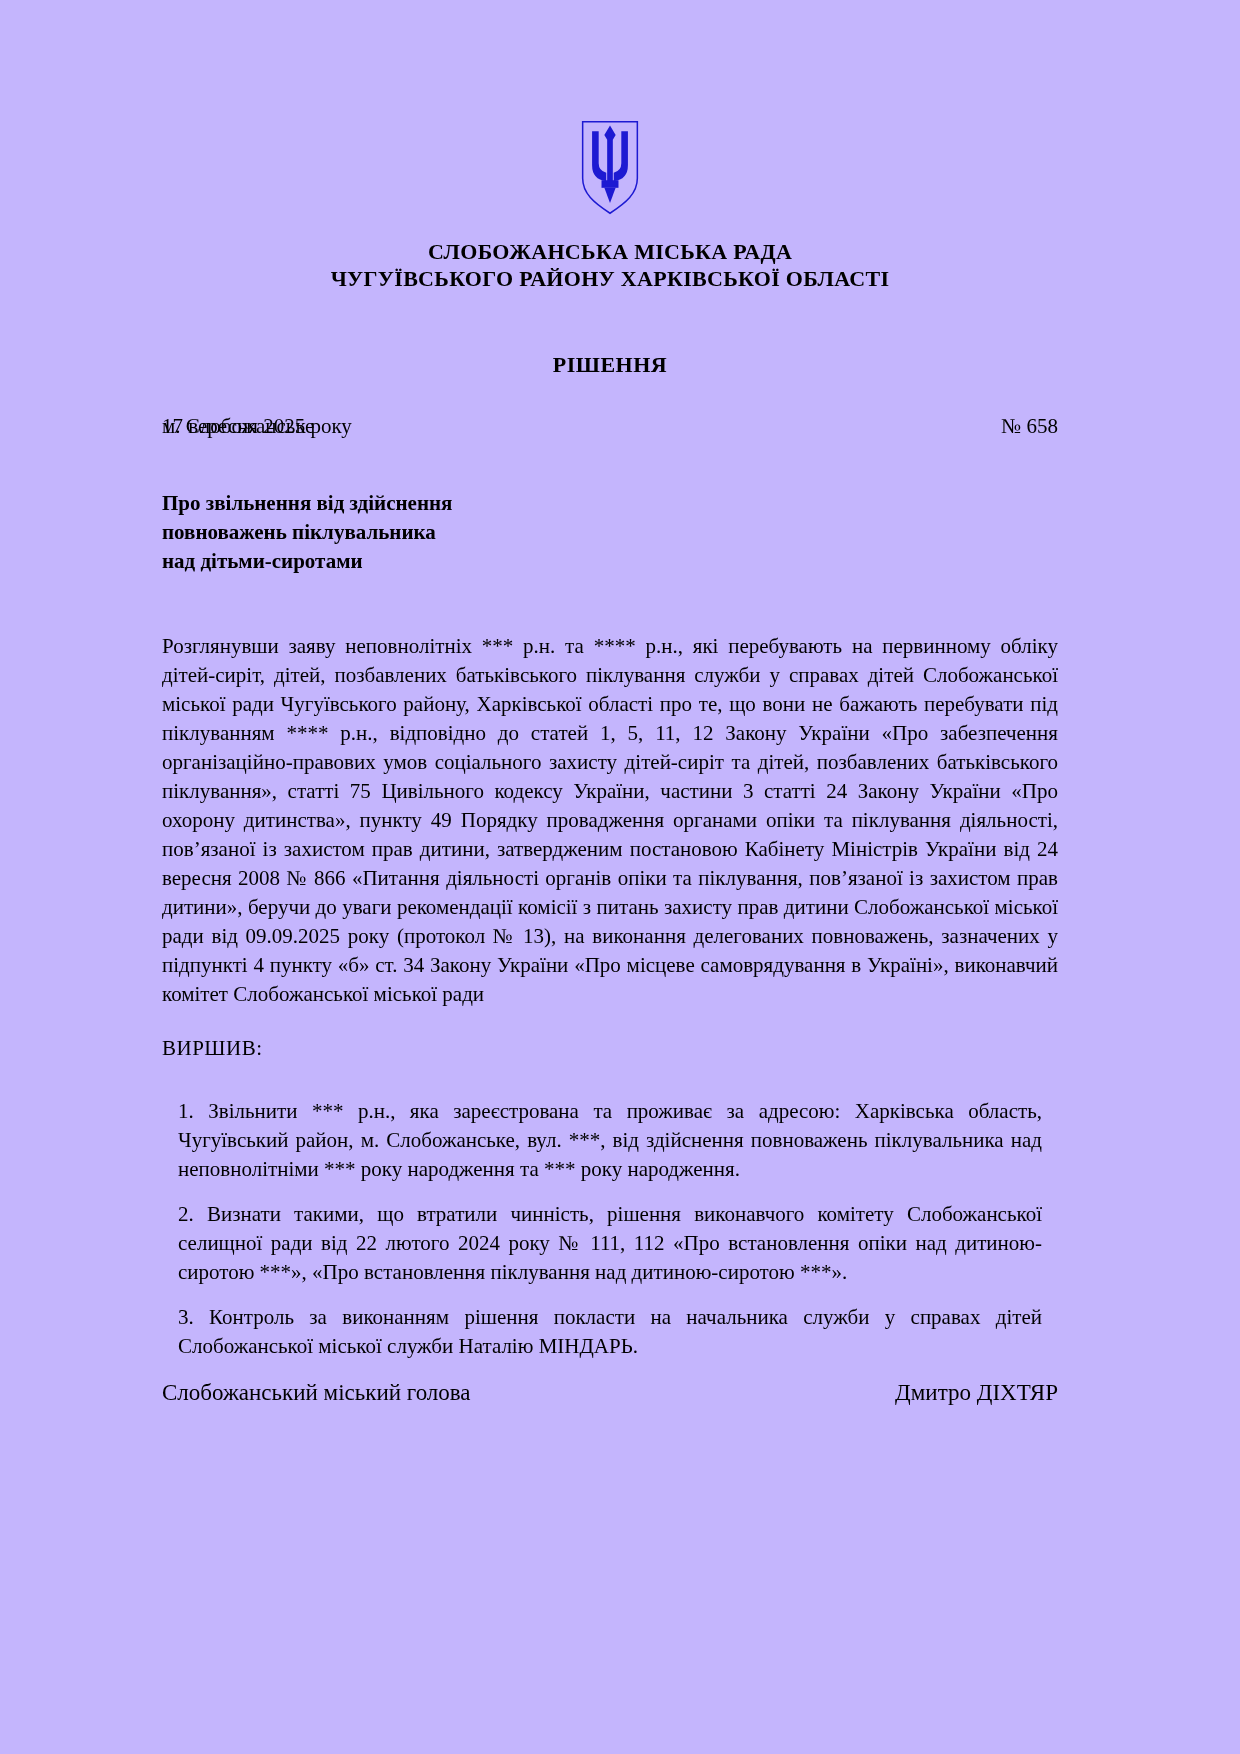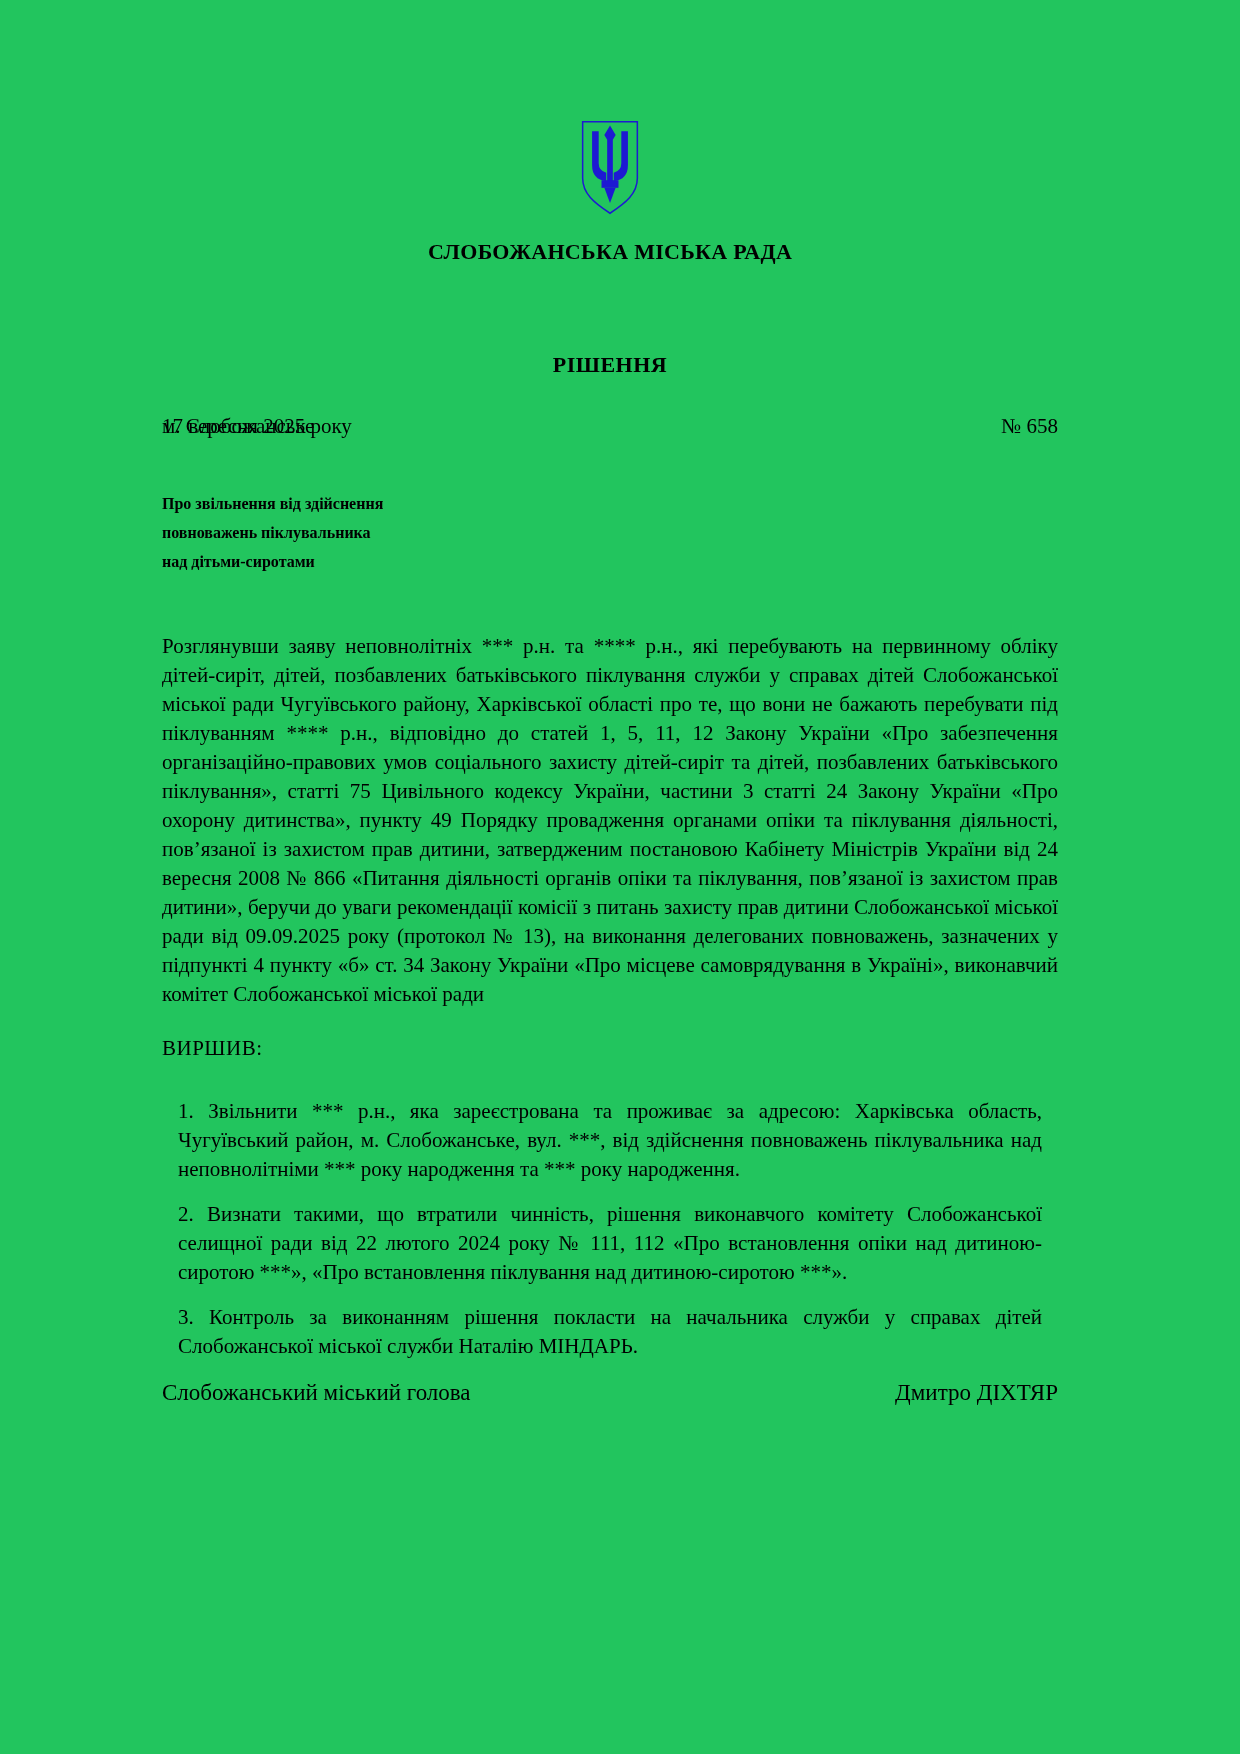--- a/index.html
+++ b/index.html
@@ -4,21 +4,21 @@
 <style>
   html, body {
     margin: 0;
     padding: 0;
     background: #ffffff;
   }
   .page {
     position: relative;
     width: 1240px;
     height: 1754px;
-    background: #22c55e;
+    background: #c4b5fd;
     font-family: "Liberation Serif", "DejaVu Serif", serif;
     color: #000000;
     overflow: hidden;
   }
   .content {
     position: absolute;
     left: 162px;
     top: 0;
     width: 896px;
     height: 100%;
@@ -62,21 +62,21 @@
   }
   .meta-date { position: absolute; left: 0; top: 0; }
   .meta-place { position: absolute; left: 0; top: 0; width: 100%; text-align: left; }
   .meta-number { position: absolute; right: 0; top: 0; }
   .subject-block {
     position: absolute;
     top: 489px;
     left: 0;
     width: 520px;
     font-weight: bold;
-    font-size: 16px;
+    font-size: 21px;
     line-height: 29px;
     font-family: Liberation Serif, serif;
   }
   .preamble {
     position: absolute;
     top: 601px;
     left: 0;
     width: 100%;
     font-size: 21px;
     line-height: 29px;
@@ -128,20 +128,21 @@
           <path d="M16 14 H23 V48 Q23 56 31 58 L31 67 Q16 65 16 50 Z"></path>
           <path d="M54 14 H47 V48 Q47 56 39 58 L39 67 Q54 65 54 50 Z"></path>
           <rect x="26" y="66" width="18" height="8"></rect>
           <polygon points="29,74 41,74 35,90"></polygon>
         </g>
       </svg>
     </div>
 
     <div class="org-block">
       <div>СЛОБОЖАНСЬКА МІСЬКА РАДА</div>
+      <div>ЧУГУЇВСЬКОГО РАЙОНУ ХАРКІВСЬКОЇ ОБЛАСТІ</div>
     </div>
 
     <div class="doc-type">РІШЕННЯ</div>
 
     <div class="meta-row">
       <span class="meta-date">17 вересня 2025 року</span>
       <span class="meta-place">м. Слобожанське</span>
       <span class="meta-number">№ 658</span>
     </div>
 

